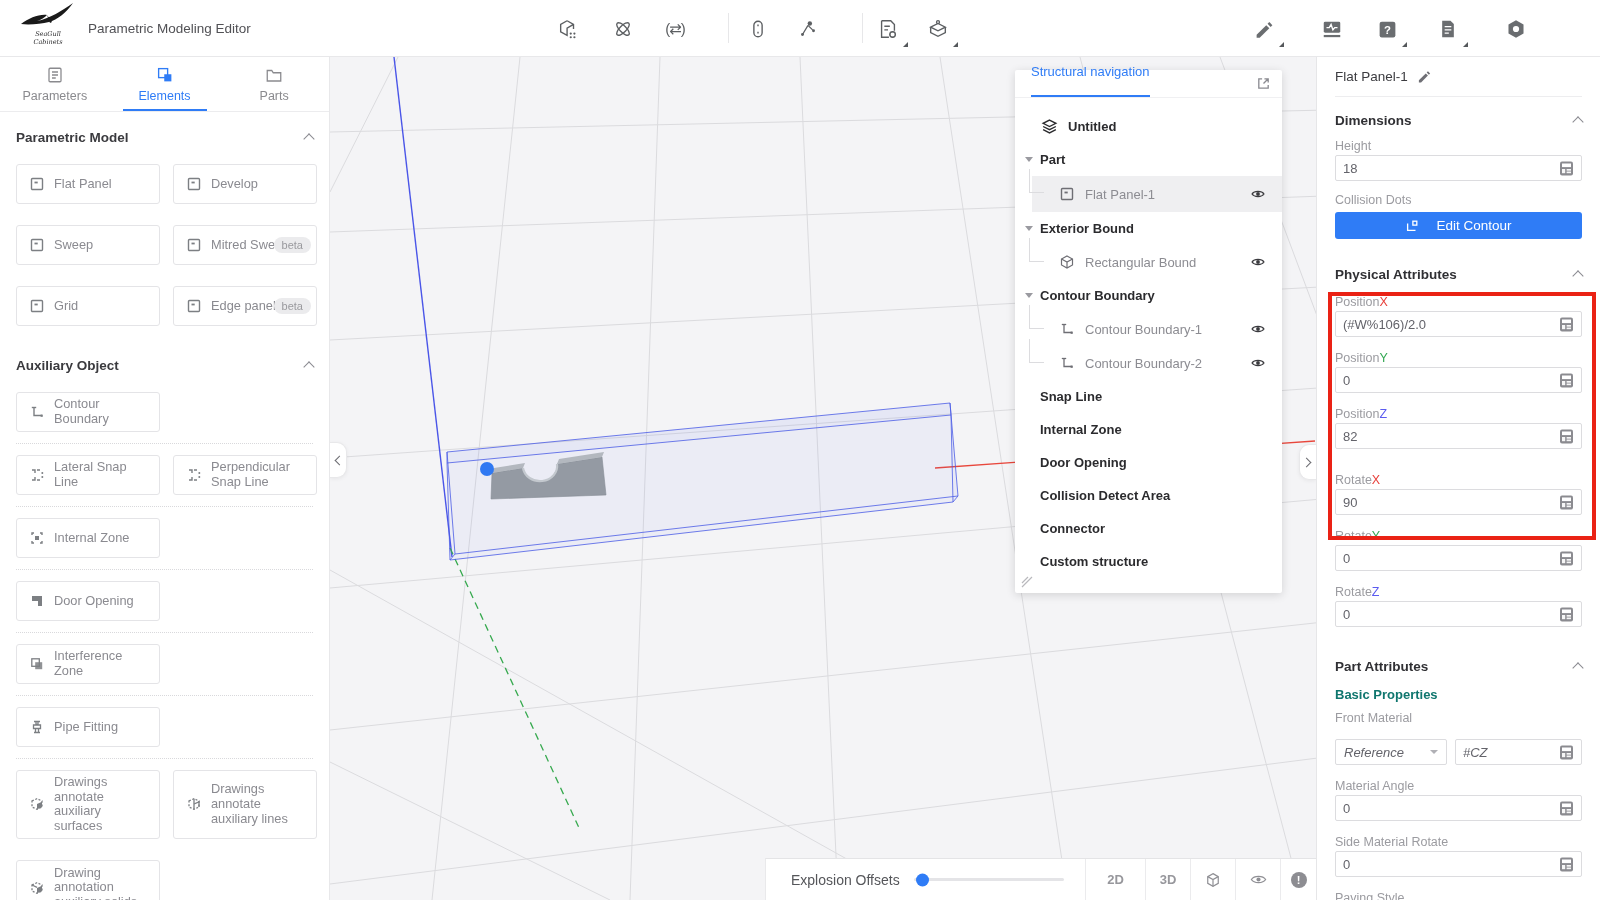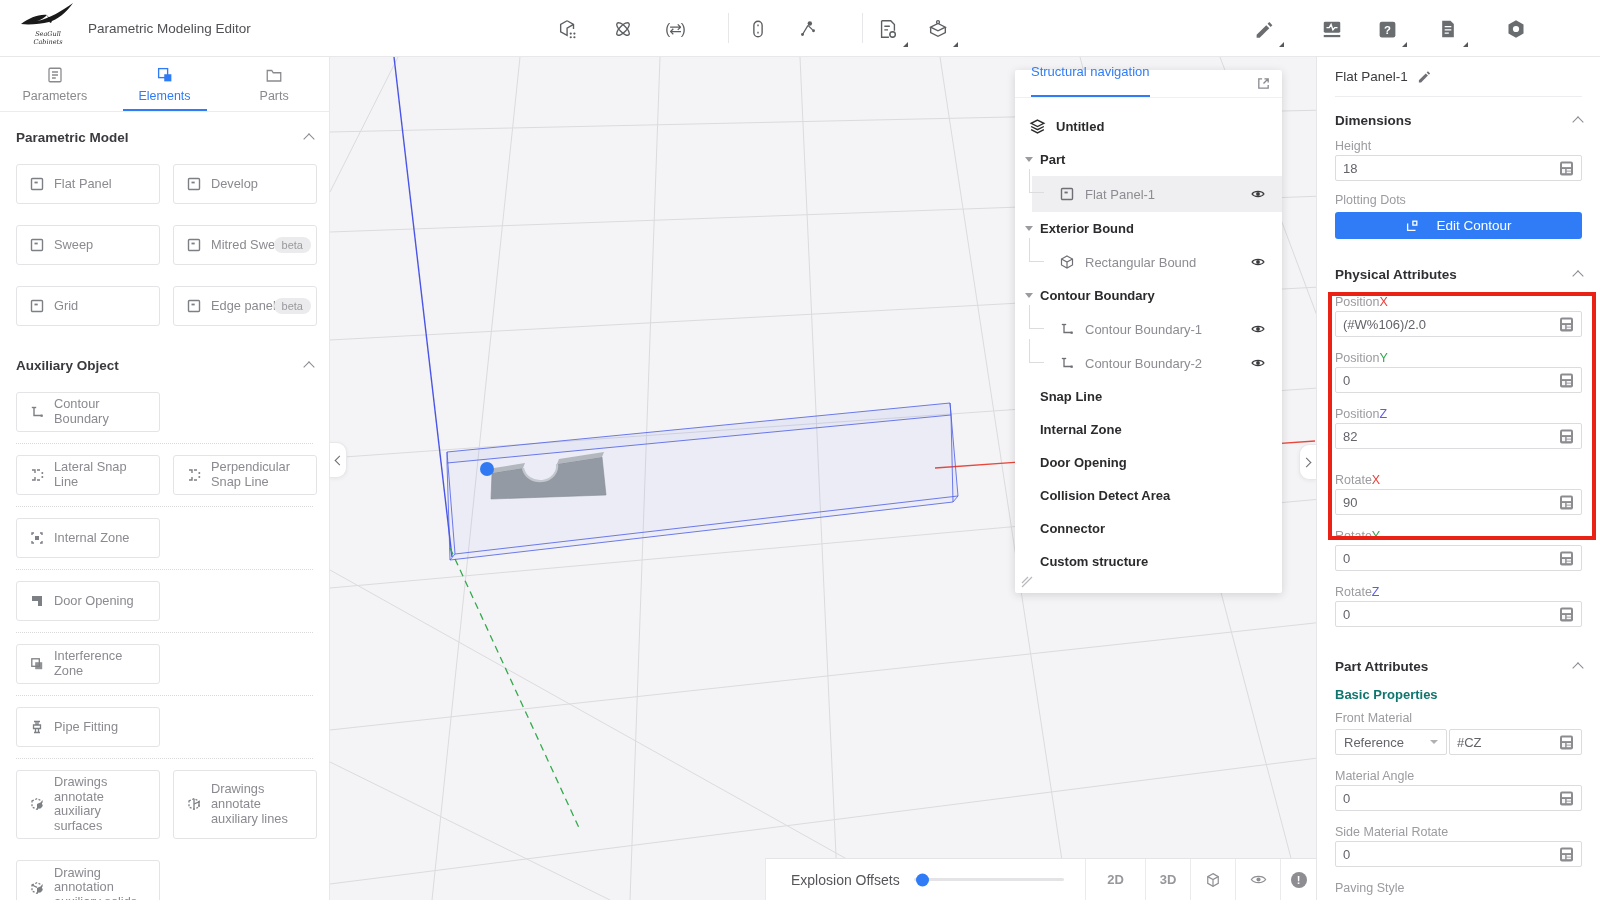--- a/index.html
+++ b/index.html
@@ -77,21 +77,21 @@
          font-weight:700; display:flex; align-items:center; justify-content:center; }
 
   
   .navpanel{ position:absolute; left:1015px; top:70px; width:267px; height:523px; background:#fff;
              box-shadow:0 2px 10px rgba(0,0,0,.14); border-radius:2px; z-index:20; font-size:13px; }
   .nav-head{ position:relative; height:28px; border-bottom:1px solid #f0f0f2; display:flex; align-items:flex-end; }
   .nav-title{ margin-left:16px; color:#2f7cf6; padding-bottom:16px; border-bottom:2px solid #2f7cf6; cursor:pointer; }
   .nav-expand{ position:absolute; right:10px; top:6px; width:16px; height:16px; color:#8a8a90; cursor:pointer; }
   .tree{ padding-top:12px; }
   .trow{ height:33px; display:flex; align-items:center; position:relative; }
-  .trow.root{ padding-left:14px; gap:10px; font-weight:700; color:#2b2b2e; }
+  .trow.root{ padding-left:26px; gap:10px; font-weight:700; color:#2b2b2e; }
   .trow.group{ padding-left:10px; font-weight:700; color:#2b2b2e; }
   .trow.leafgroup{ padding-left:25px; font-weight:700; color:#2b2b2e; }
   .tri{ width:0; height:0; border-left:4px solid transparent; border-right:4px solid transparent;
         border-top:5px solid #9a9aa0; margin-right:7px; cursor:pointer; }
   .trow.child{ margin-left:17px; padding-left:27px; color:#8c8c92; height:34px; }
   .trow.child.selected{ background:#efeff1; height:36px; }
   .trow.child .guide{ position:absolute; left:-3px; top:-7px; width:15px; height:24px;
                       border-left:1px solid #dcdcdf; border-bottom:1px solid #dcdcdf; }
   .trow.child .ci{ width:16px; height:16px; color:#6e6e74; margin-right:10px; }
   .eye{ position:absolute; right:16px; top:50%; transform:translateY(-50%); width:16px; height:16px;
@@ -109,21 +109,21 @@
   .flabel{ font-size:12.5px; color:#9b9ba0; height:16px; margin-top:14px; }
   .flabel .ax-x{ color:#e8413c; } .flabel .ax-y{ color:#34a853; } .flabel .ax-z{ color:#5b5bf0; }
   .finput{ height:26px; border:1px solid #dcdcdf; border-radius:2px; display:flex; align-items:center;
            padding:0 7px; font-size:13px; color:#63636a; background:#fff; cursor:text; }
   .finput .val{ flex:1; white-space:nowrap; overflow:hidden; }
   .calc{ width:15px; height:15px; flex:0 0 15px; }
   .btn-primary{ margin-top:3px; height:27px; background:#2f7cf6; border-radius:3px; color:#fff;
                 display:flex; align-items:center; justify-content:center; gap:17px; font-size:13.5px; cursor:pointer; } .mt22{ margin-top:22px; }
   .mt26{ margin-top:26px; }
   .basic-title{ font-size:13px; font-weight:700; color:#0f766e; margin-top:8px; height:18px; }
-  .mat-row{ display:flex; gap:2px; margin-top:2px; }
+  .mat-row{ display:flex; gap:8px; margin-top:12px;font-style:italic; }
   .selectbox{ width:112px; height:26px; border:1px solid #dcdcdf; border-radius:2px; display:flex;
               align-items:center; padding:0 8px; font-size:13px; color:#63636a; cursor:pointer; }
   .selectbox .caret{ margin-left:auto; width:0; height:0; border-left:4px solid transparent;
                      border-right:4px solid transparent; border-top:4px solid #b0b0b5; }
   .mat-row .finput{ flex:1; }
   .red-annotation{ position:absolute; left:11px; top:235px; width:268px; height:248px;
                    border:4px solid #ea2215; z-index:60; pointer-events:none; }
 </style>
 </head>
 <body>
@@ -637,21 +637,21 @@
     <div class="finput">
       <span class="val">18</span>
       <svg class="calc" viewBox="0 0 15 15">
           <rect x="1" y="0.5" width="13" height="14" rx="2" fill="#8b8b90"></rect>
           <rect x="3" y="2.5" width="9" height="3.6" fill="#fff"></rect>
           <rect x="3" y="8" width="3.2" height="4.2" fill="#fff" opacity="0.92"></rect>
           <rect x="7.6" y="8" width="4.4" height="1.7" fill="#fff" opacity="0.92"></rect>
           <rect x="7.6" y="10.5" width="4.4" height="1.7" fill="#fff" opacity="0.92"></rect>
         </svg>
     </div>
-    <div class="flabel" style="margin-top:12px;">Plotting Dots</div>
+    <div class="flabel" style="margin-top:12px;">Collision Dots</div>
     <div class="btn-primary">
       <svg width="14" height="14" viewBox="0 0 16 16" fill="none" stroke="#fff" stroke-width="1.5">
           <path d="M3 5v8h9"></path>
           <rect x="9" y="2.5" width="4.5" height="4.5"></rect>
         </svg>
       <span>Edit Contour</span>
     </div>
 
     <div class="insp-sec mt22">
       <span class="t">Physical Attributes</span>

